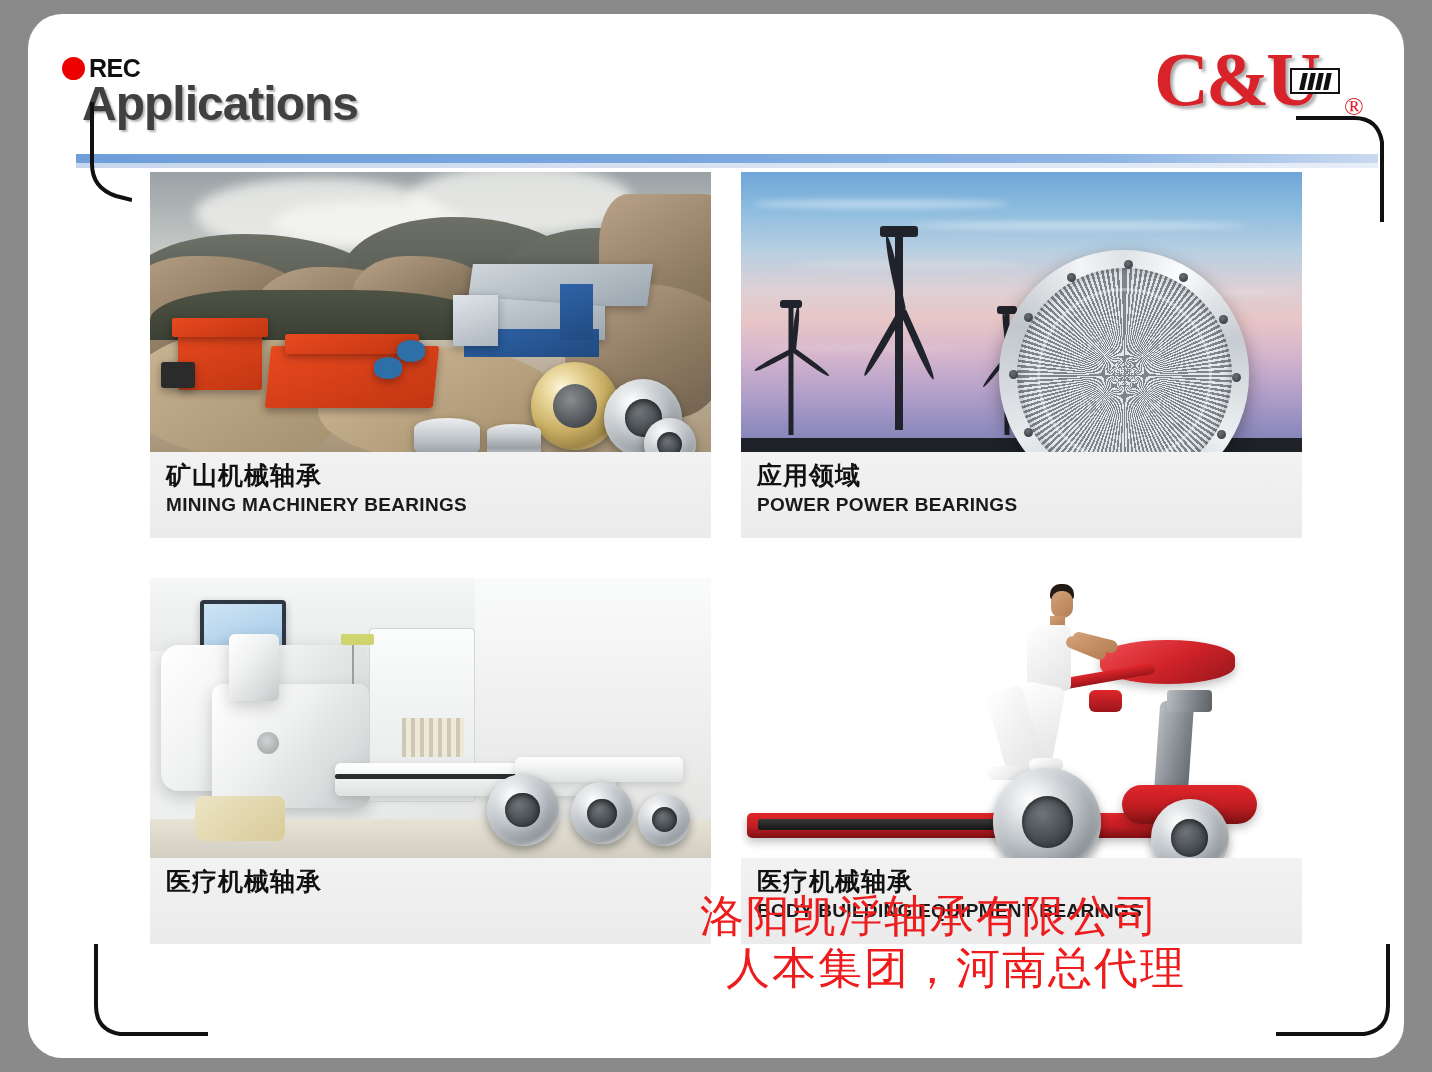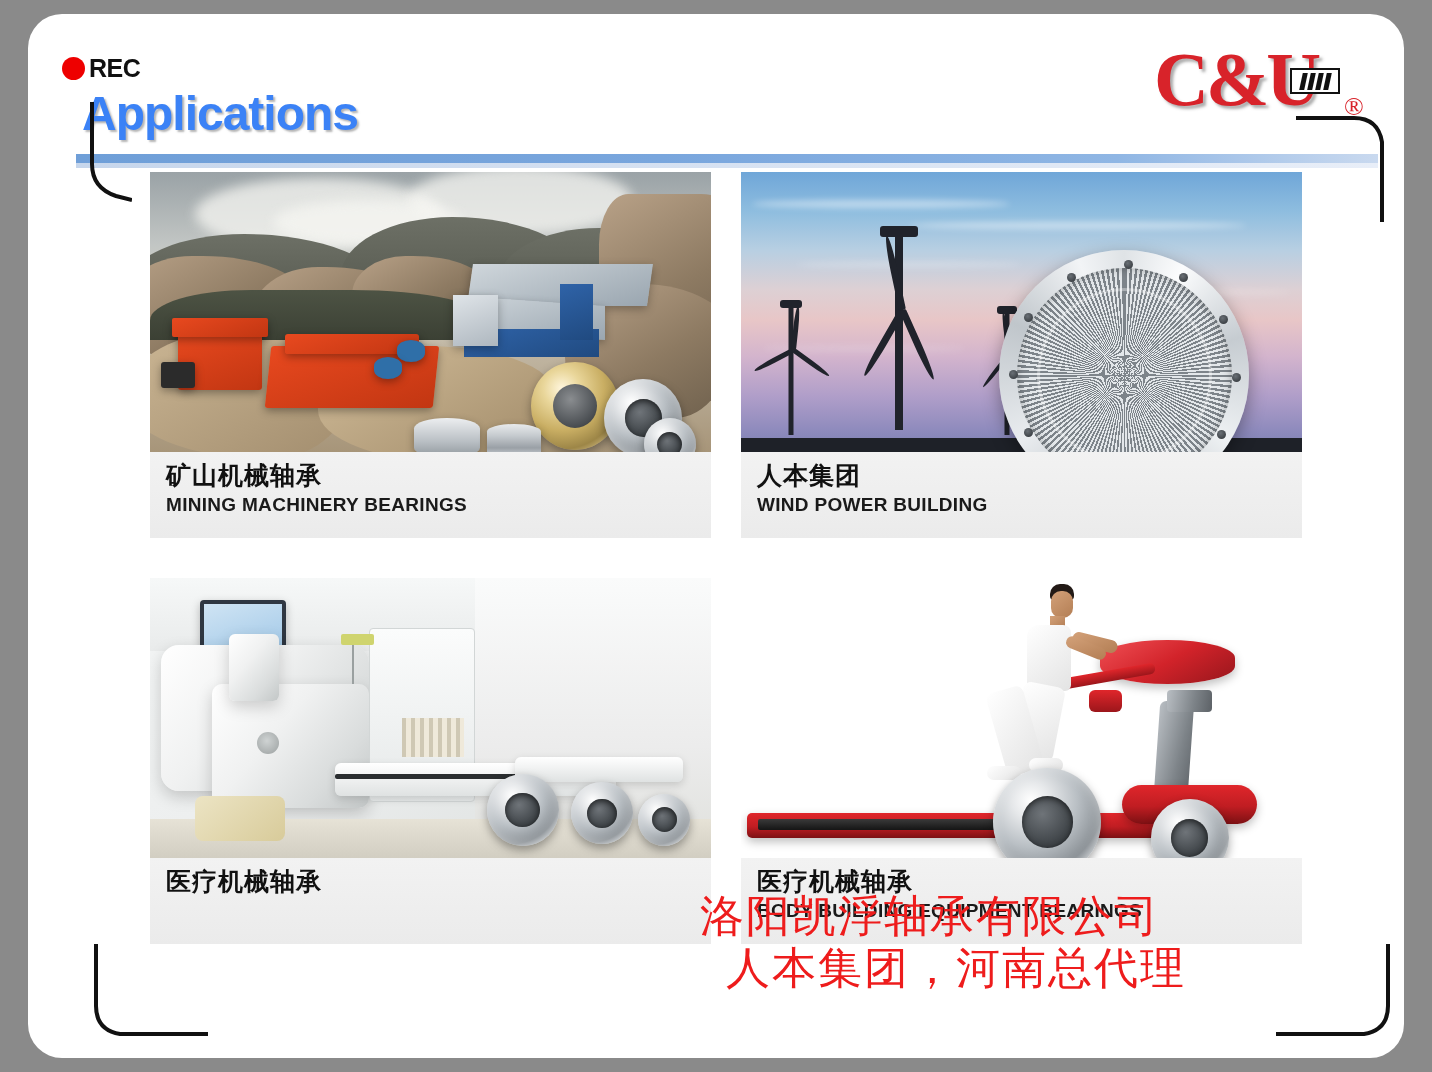--- a/index.html
+++ b/index.html
@@ -23,22 +23,22 @@
   
   #header { position:absolute; left:0; top:0; width:100%; height:160px; }
   .title-cn {
     position:absolute; left:54px; top:10px;
     font-size:50px; font-weight:bold; color:#0d0d0d;
     letter-spacing:1px; line-height:1;
     text-shadow:2px 2px 2px rgba(120,120,120,.55);
     font-family:"DejaVu Sans","Liberation Sans",sans-serif;
   }
   .title-en {
-    position:absolute; left:54px; top:76px;
-    font-size:48px; font-weight:bold; color:#3b82f6;
+    position:absolute; left:54px; top:66px;
+    font-size:48px; font-weight:bold; color:#404040;
     line-height:1; letter-spacing:-1px;
     text-shadow:2px 2px 2px rgba(120,120,120,.55);
   }
   #divider {
     position:absolute; left:48px; top:140px;
     width:1302px; height:9px;
     background:linear-gradient(to right,#6f9fd8 0%,#79a6dd 45%,#8fb6e4 80%,#c9d9ef 100%);
   }
   #divider-under {
     position:absolute; left:48px; top:149px;
@@ -421,22 +421,22 @@
             <span class="slew-hole" style="left:87%;top:72%;"></span>
 
             <span class="slew-hole" style="left:10%;top:71%;"></span>
             <span class="slew-hole" style="left:4%;top:48%;"></span>
             <span class="slew-hole" style="left:10%;top:25%;"></span>
             <span class="slew-hole" style="left:27%;top:9%;"></span>
           </div>
         </div>
       </div>
       <div class="card-cap">
-        <div class="cap-cn">人本集团</div>
-        <div class="cap-en">WIND POWER BUILDING</div>
+        <div class="cap-cn">应用领域</div>
+        <div class="cap-en">POWER POWER BEARINGS</div>
       </div>
     </div>
 
     <div class="card">
       <div class="card-img">
         <div class="scene">
           <div class="med-room"></div>
           <div class="med-wall" style="left:0;top:0;width:100%;height:26%;"></div>
           <div class="med-wall" style="left:58%;top:0;width:42%;height:100%;background:linear-gradient(to bottom,#fafbfb,#ececec 60%,#dfe0dc);"></div>
 

